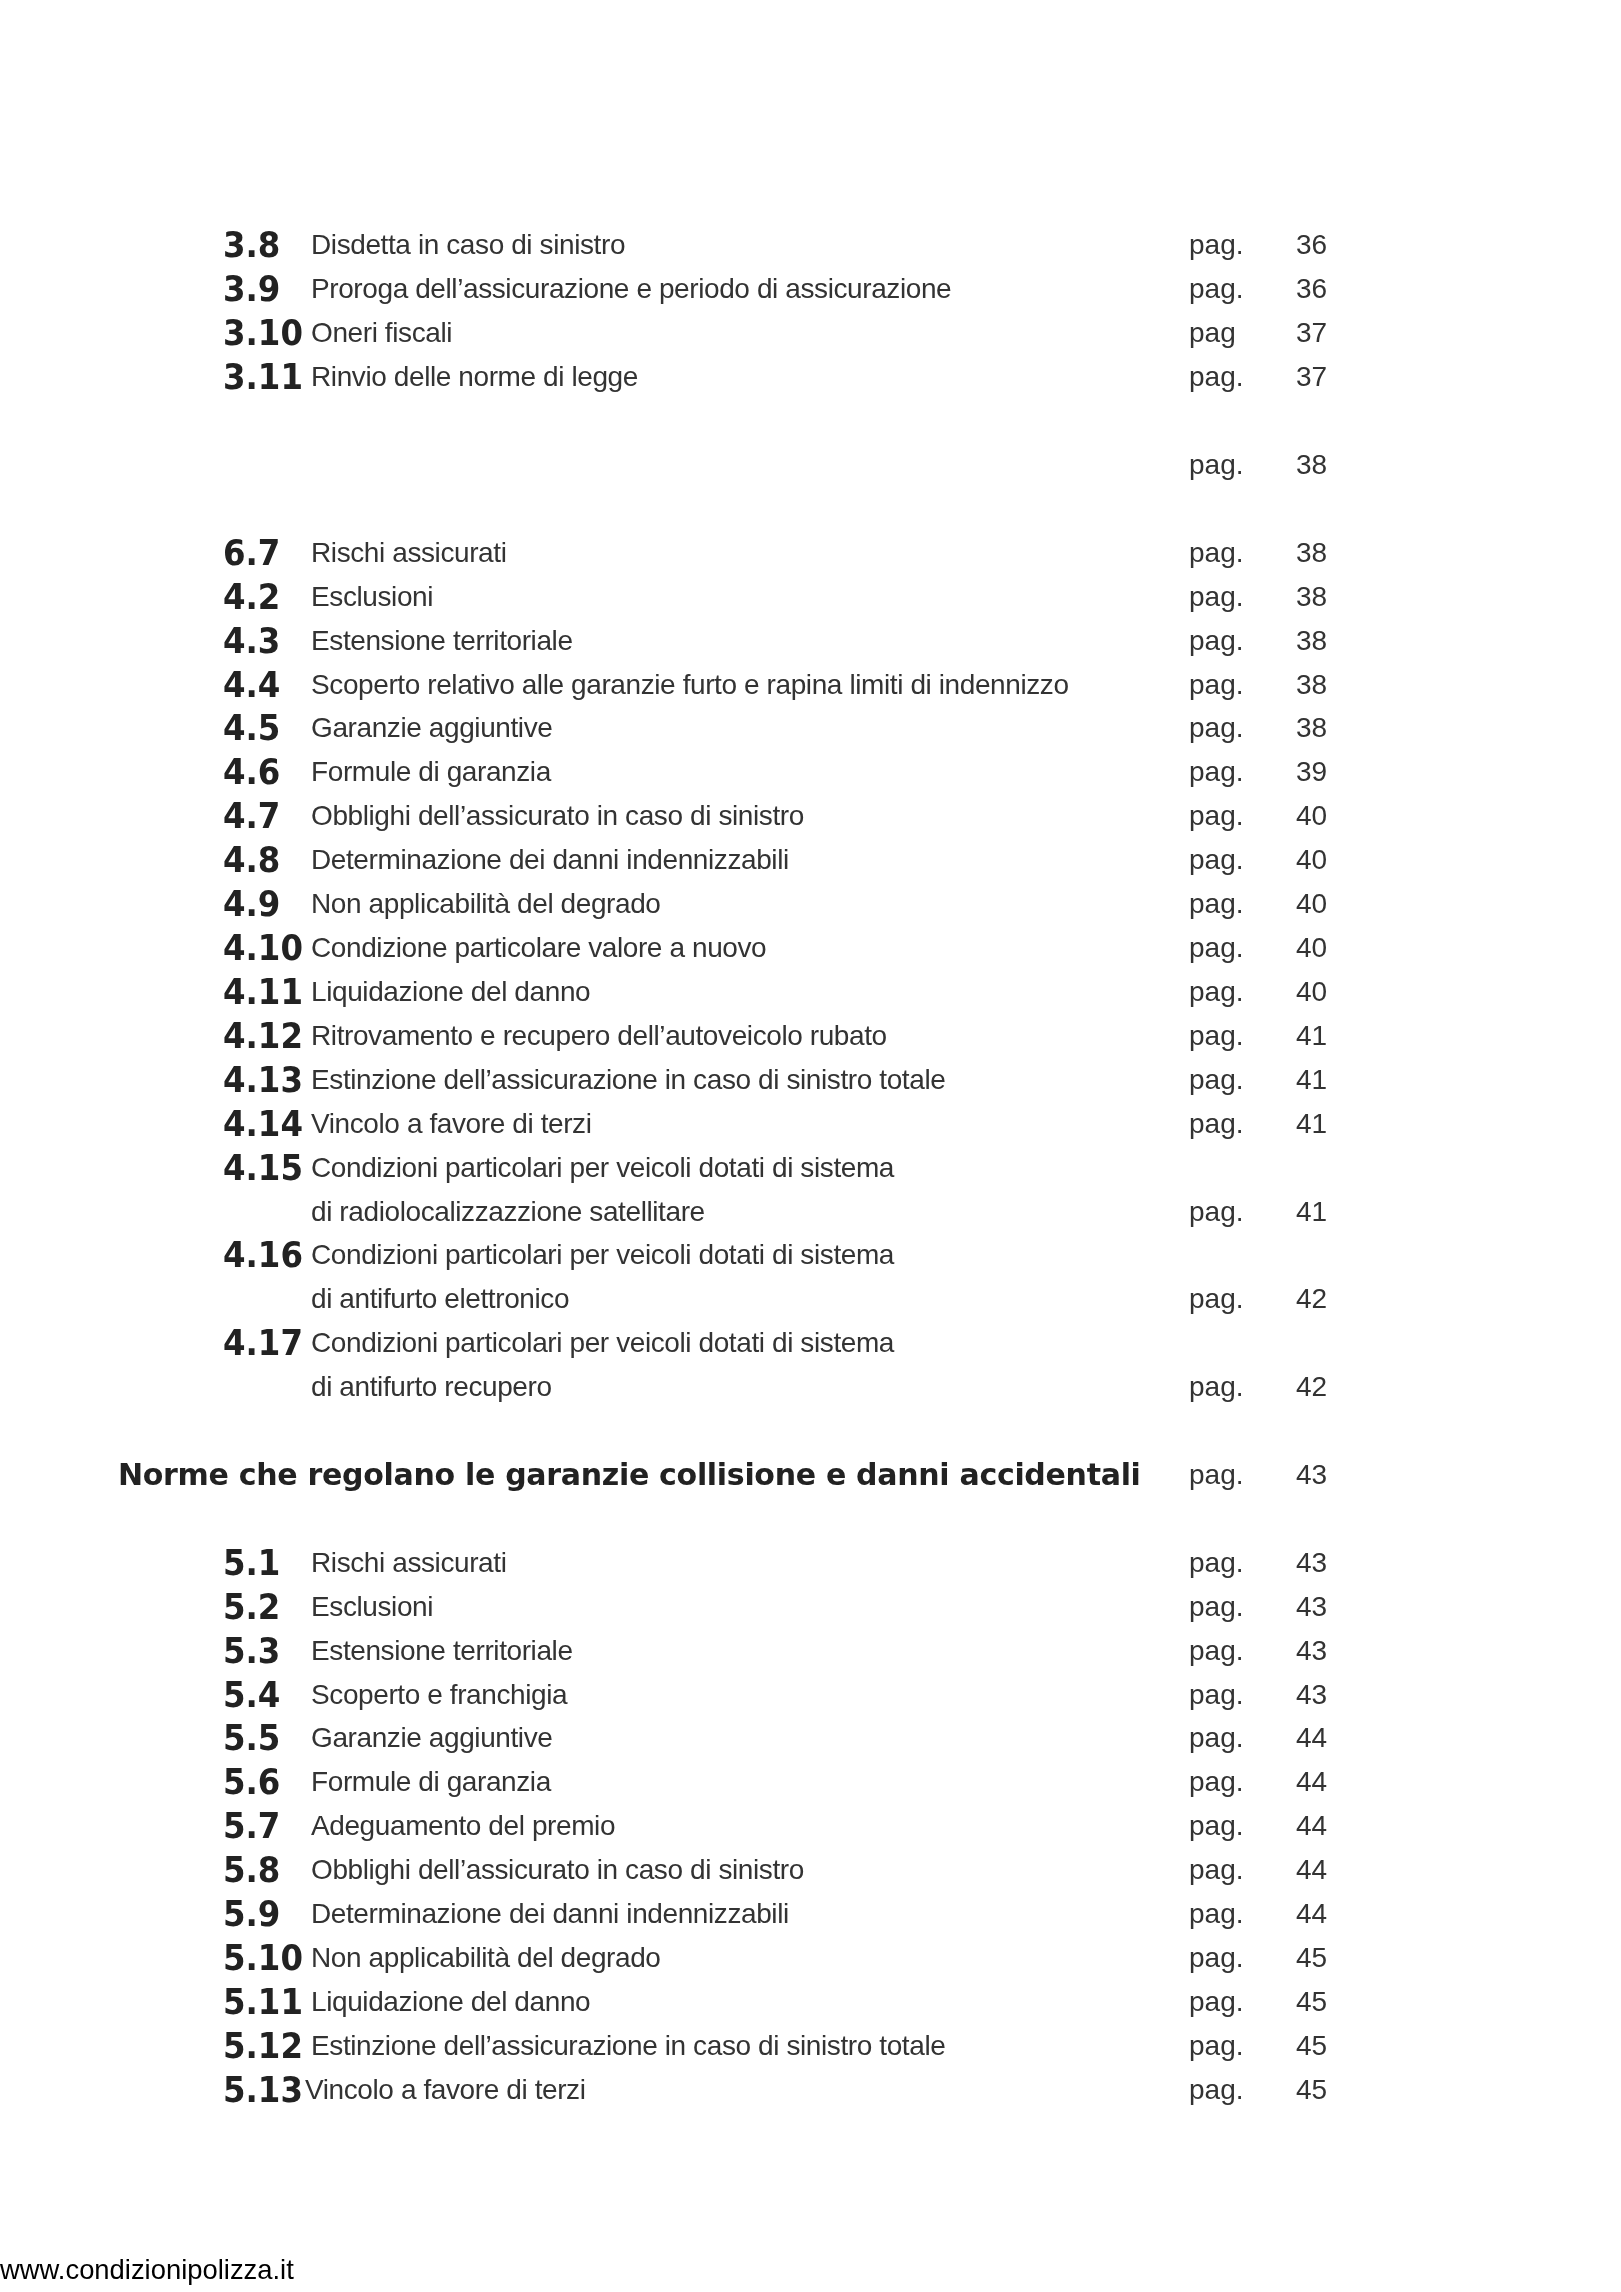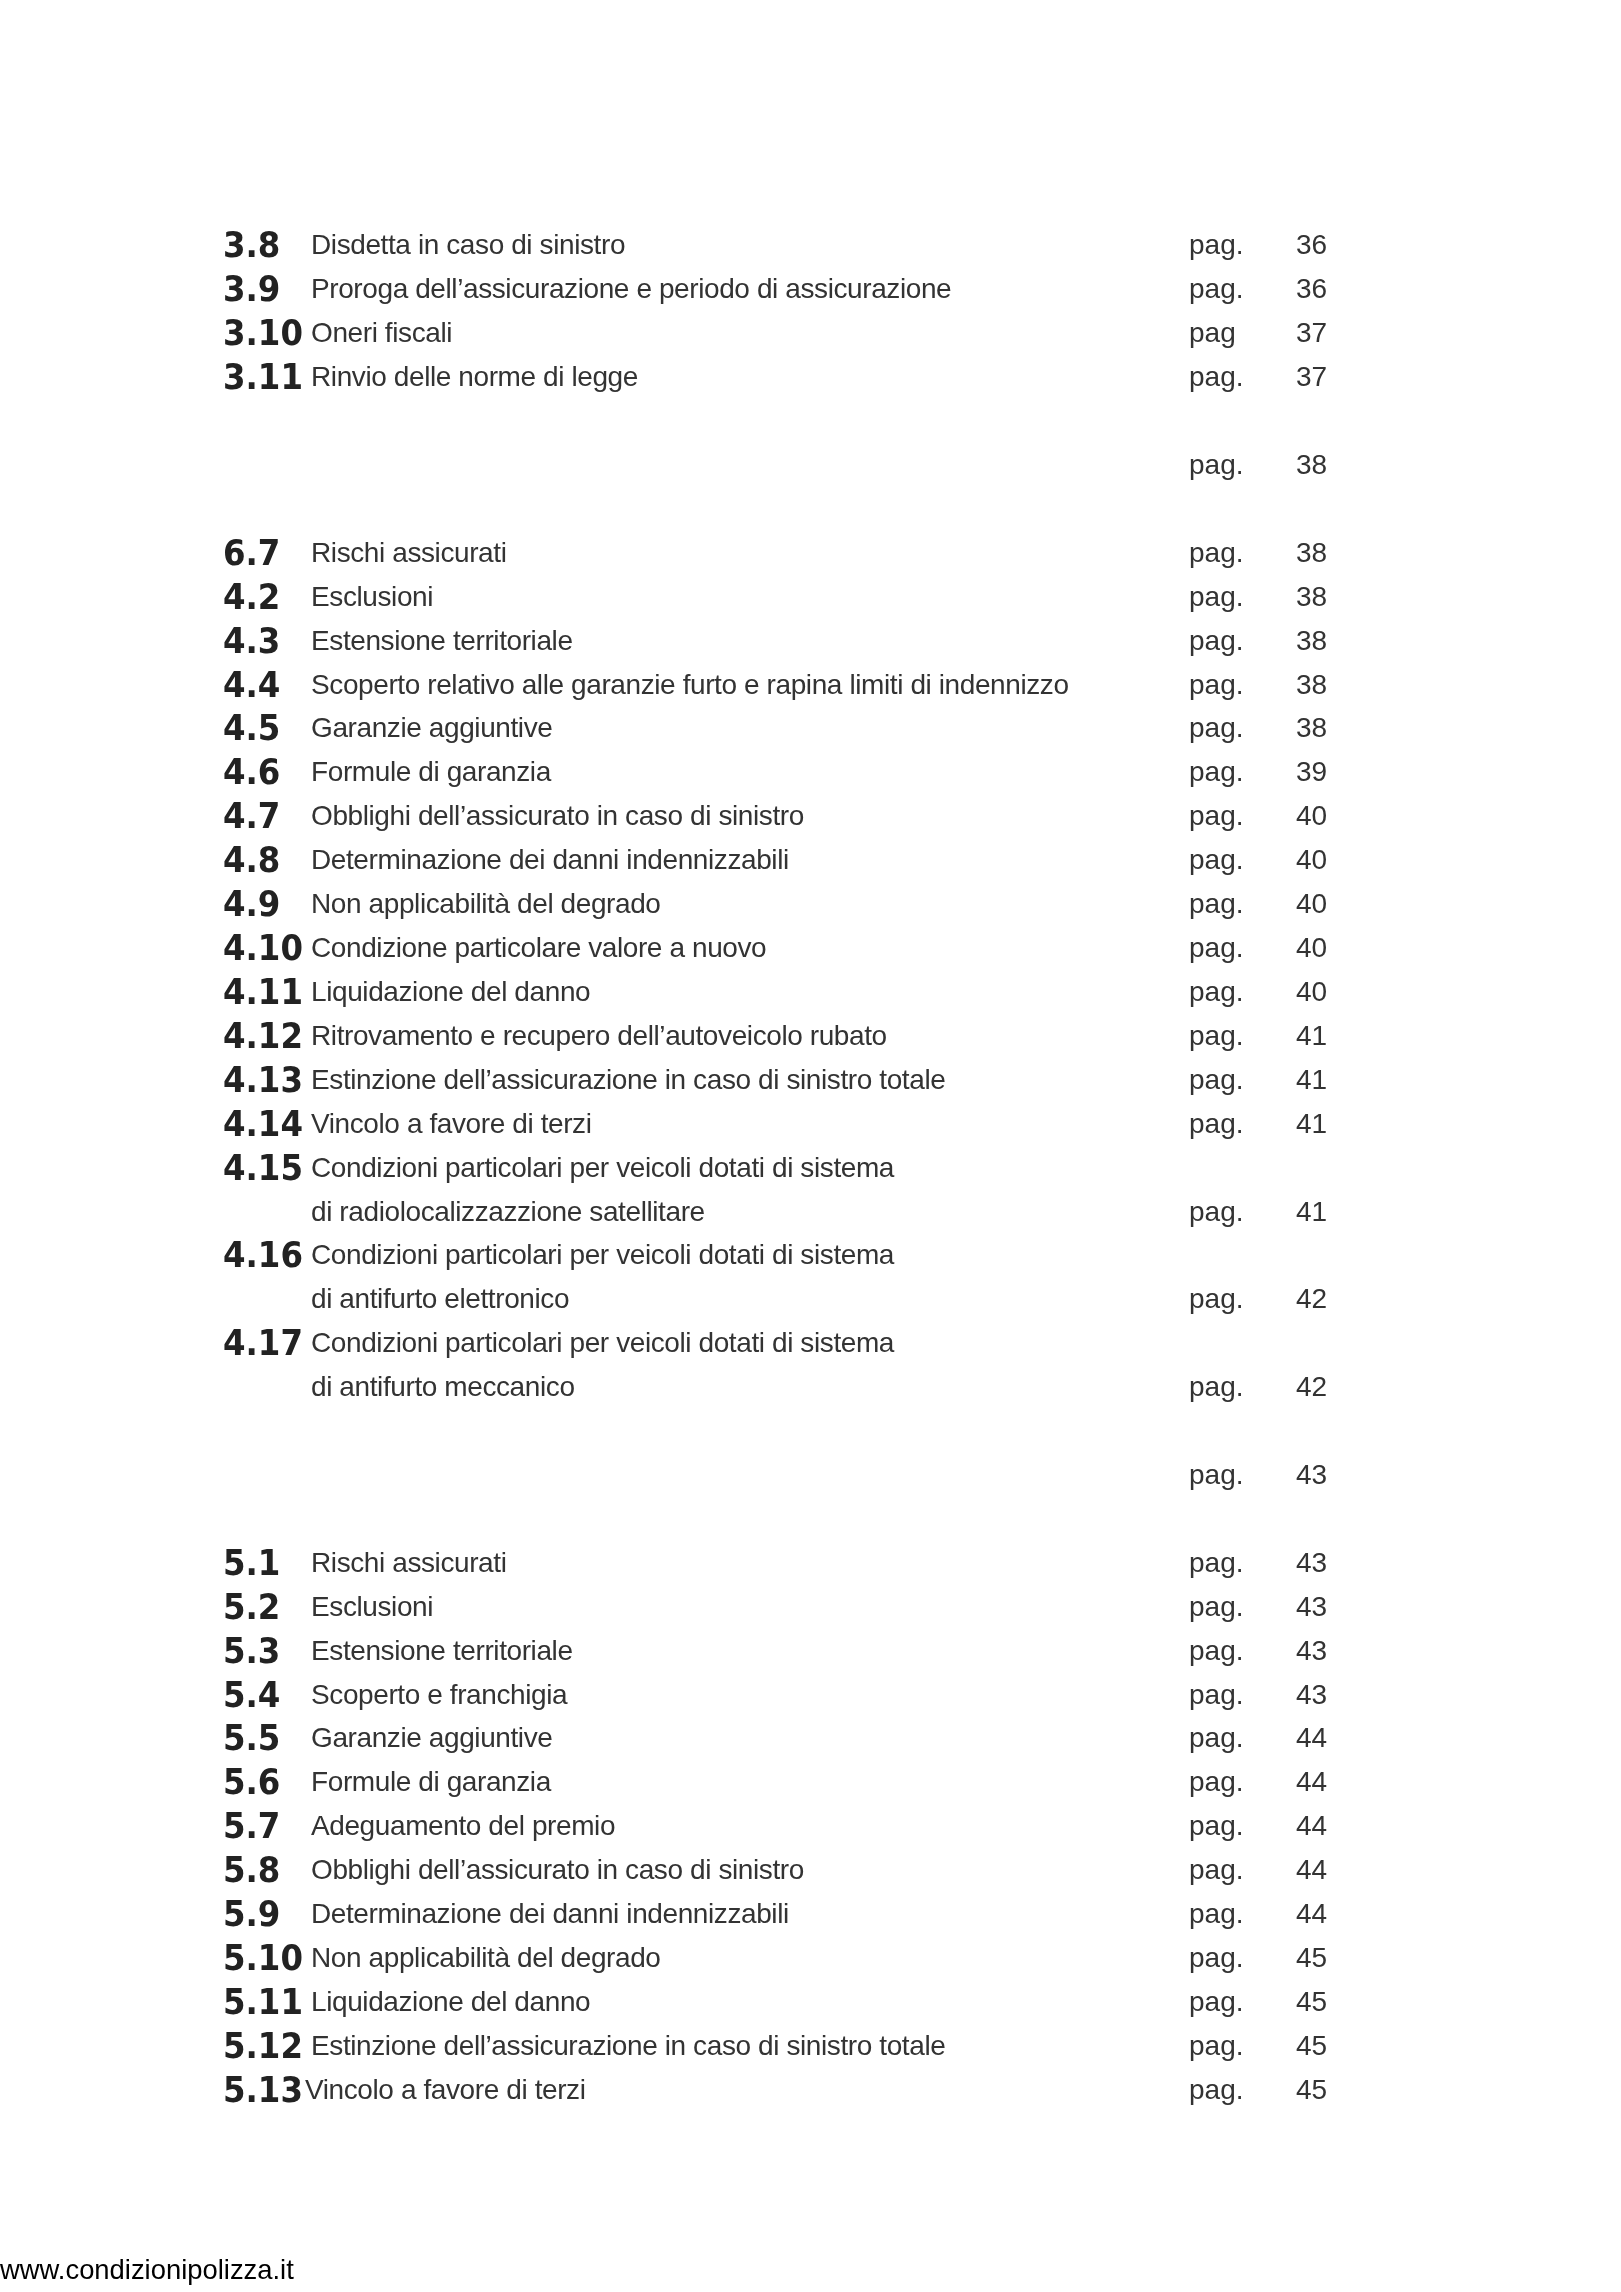--- a/index.html
+++ b/index.html
@@ -156,25 +156,26 @@
     <div class="row" style="top: 1277px;">
       <span class="title">di antifurto elettronico</span>
       <span class="pag">pag.</span>
       <span class="pnum">42</span>
     </div>
     <div class="row" style="top: 1321px;">
       <span class="num">4.17</span>
       <span class="title">Condizioni particolari per veicoli dotati di sistema</span>
     </div>
     <div class="row" style="top: 1365px;">
-      <span class="title">di antifurto meccanico</span>
+      <span class="title">di antifurto recupero</span>
       <span class="pag">pag.</span>
       <span class="pnum">42</span>
     </div>
     <div class="row heading" style="top: 1453px;">
+      <span class="htitle">Norme che regolano le garanzie collisione e danni accidentali</span>
       <span class="pag">pag.</span>
       <span class="pnum">43</span>
     </div>
     <div class="row" style="top: 1541px;">
       <span class="num">5.1</span>
       <span class="title">Rischi assicurati</span>
       <span class="pag">pag.</span>
       <span class="pnum">43</span>
     </div>
     <div class="row" style="top: 1585px;">

